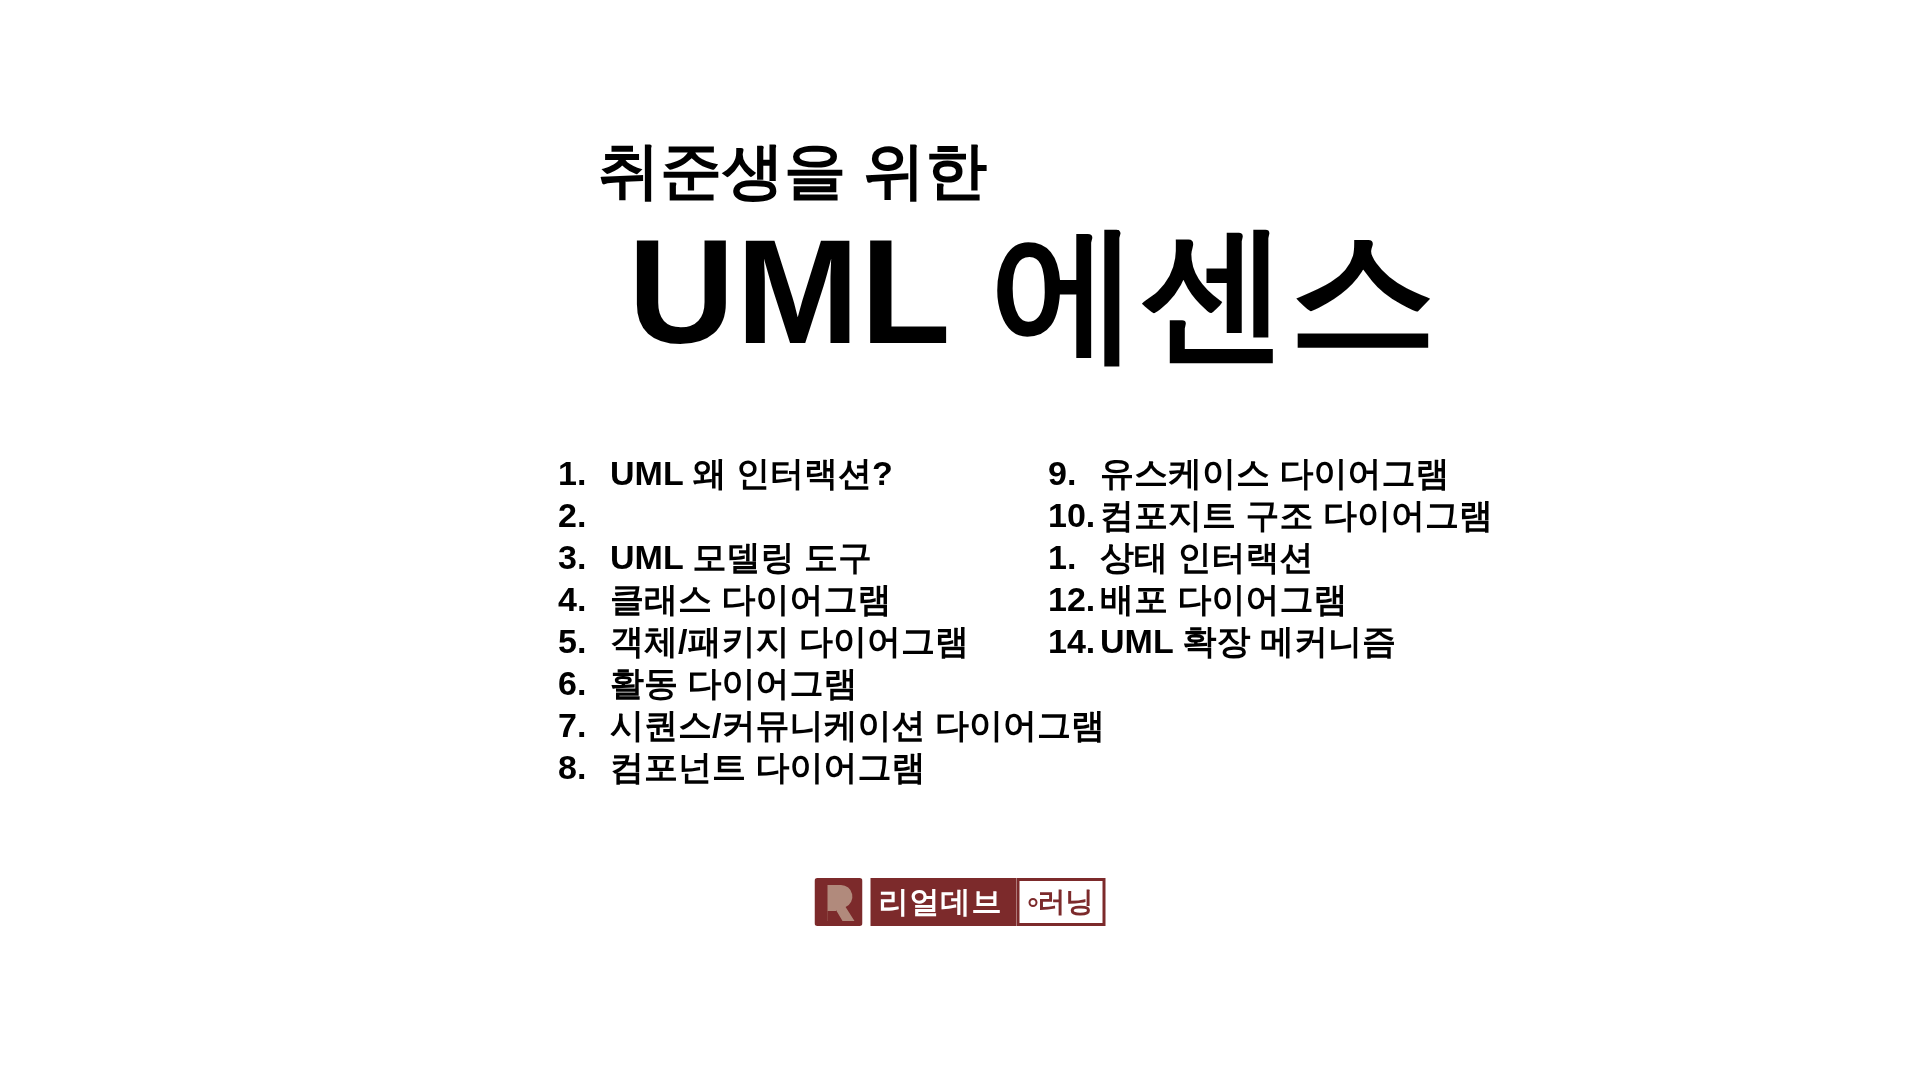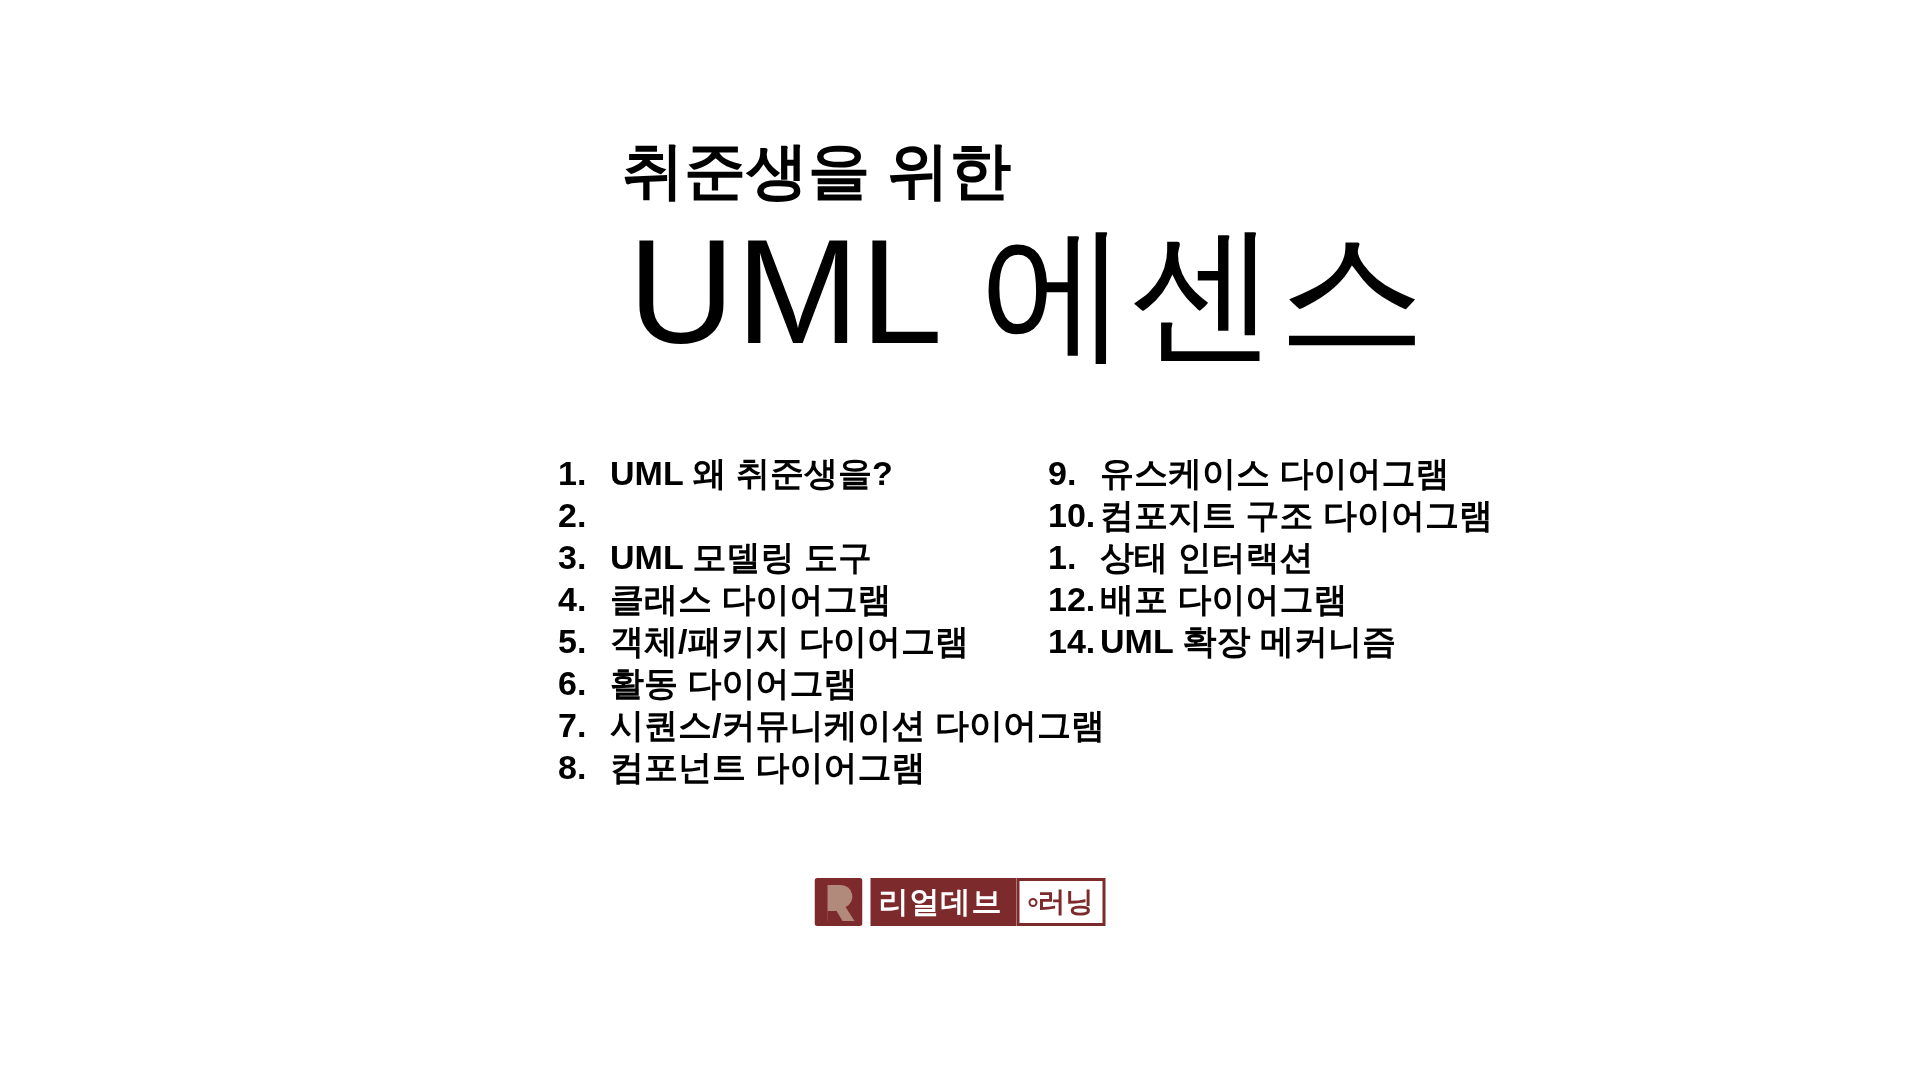--- a/index.html
+++ b/index.html
@@ -10,34 +10,34 @@
     color: #000000;
   }
   .slide {
     position: relative;
     width: 1920px;
     height: 1080px;
     background: #ffffff;
   }
   .subtitle {
     position: absolute;
-    left: 622px;
+    left: 598px;
     top: 138px;
     font-size: 62px;
     font-weight: 700;
     line-height: 1.05;
     color: #000000;
     white-space: nowrap;
   }
   .title {
     position: absolute;
     left: 628px;
     top: 218px;
     font-size: 148px;
-    font-weight: 400;
+    font-weight: 700;
     line-height: 1.0;
     letter-spacing: 1px;
     color: #000000;
     white-space: nowrap;
   }
   .toc-col {
     position: absolute;
     top: 452px;
   }
   .toc-col.left  { left: 558px; }
@@ -109,21 +109,21 @@
 
 <div class="slide">
 
   <div class="subtitle">취준생을 위한</div>
 
   <div class="title">UML 에센스</div>
 
   <div class="toc-col left">
     <div class="toc-row">
       <span class="toc-num">1.</span>
-      <span class="toc-label">UML 왜 취준생을?</span>
+      <span class="toc-label">UML 왜 인터랙션?</span>
     </div>
     <div class="toc-row">
       <span class="toc-num">2.</span>
     </div>
     <div class="toc-row">
       <span class="toc-num">3.</span>
       <span class="toc-label">UML 모델링 도구</span>
     </div>
     <div class="toc-row">
       <span class="toc-num">4.</span>

